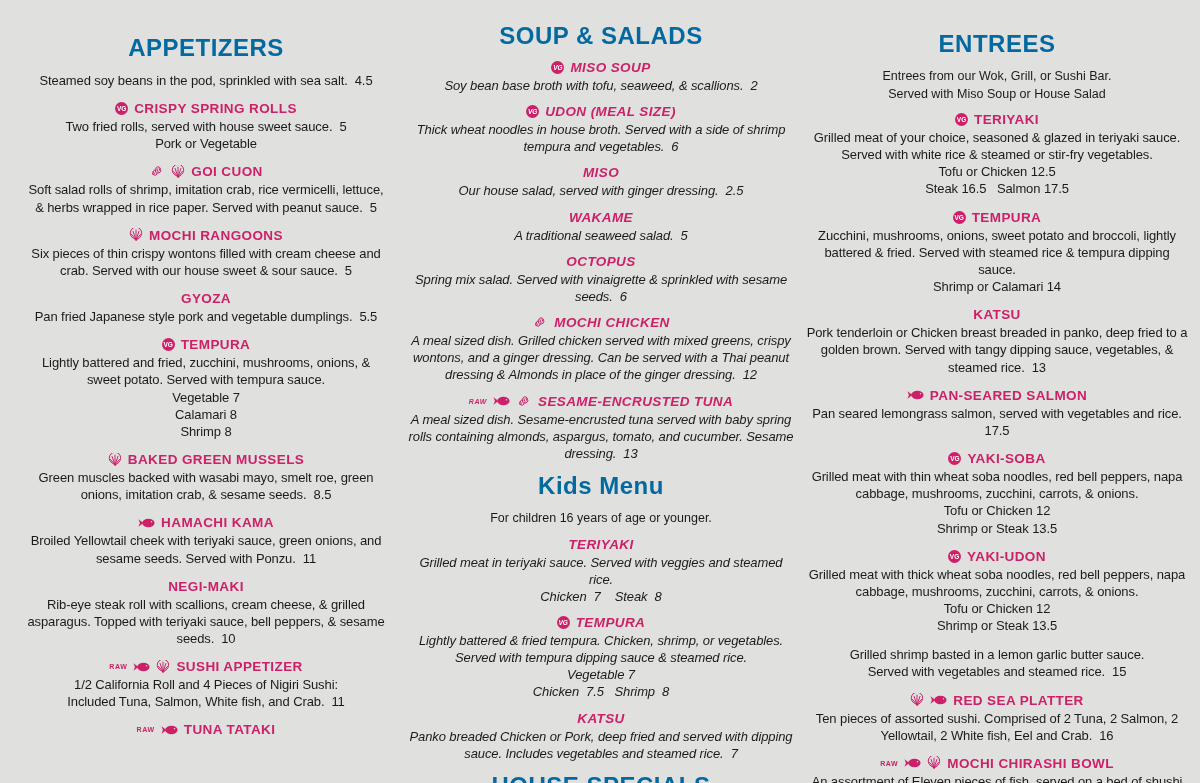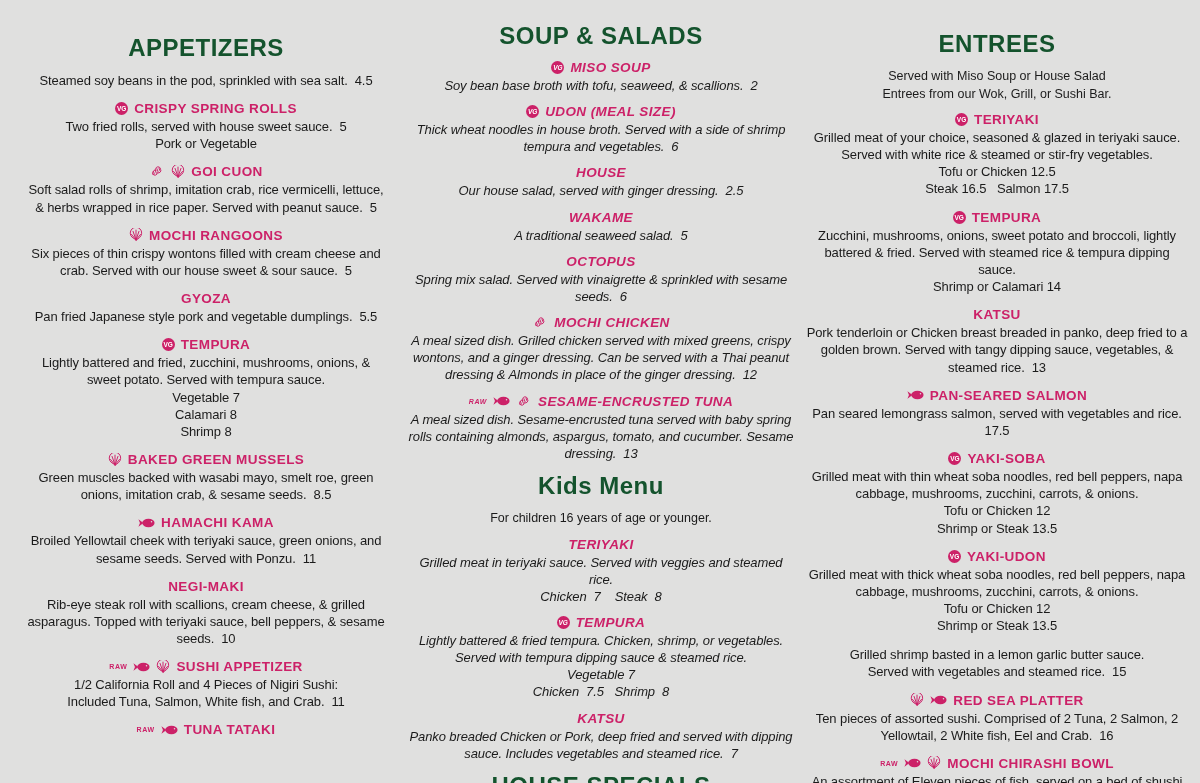--- a/index.html
+++ b/index.html
@@ -22,21 +22,21 @@
     text-align:center;
   }
   .col-0{left:26px;width:360px;padding-top:34px;}
   .col-1{left:406px;width:390px;padding-top:22px;}
   .col-2{left:804px;width:386px;padding-top:30px;}
   .section{margin-bottom:10px;}
   .section-title{
     font-size:24px;
     font-weight:800;
     letter-spacing:.5px;
-    color:#14532d;
+    color:#0369a1;
     margin-bottom:10px;
     text-align:center;
   }
   .intro-line{
     font-size:12.5px;
     line-height:1.32;
     white-space:pre-wrap;
     margin-bottom:1px;
   }
   .intro{margin-bottom:10px;}
@@ -228,21 +228,21 @@
       </div>
       <div class="item">
         <div class="item-header">
           <span class="vg-badge">VG</span>
           <span class="item-name">UDON (MEAL SIZE)</span>
         </div>
         <div class="item-line">Thick wheat noodles in house broth. Served with a side of shrimp tempura and vegetables.  6</div>
       </div>
       <div class="item">
         <div class="item-header">
-          <span class="item-name">HOUSE</span>
+          <span class="item-name">MISO</span>
         </div>
         <div class="item-line">Our house salad, served with ginger dressing.  2.5</div>
       </div>
       <div class="item">
         <div class="item-header">
           <span class="item-name">WAKAME</span>
         </div>
         <div class="item-line">A traditional seaweed salad.  5</div>
       </div>
       <div class="item">
@@ -323,22 +323,22 @@
           <span class="vg-badge">VG</span>
           <span class="item-name">FRIED RICE</span>
         </div>
       </div>
     </div>
   </div>
 <div class="menu-col col-2">
     <div class="section">
       <h2 class="section-title">ENTREES</h2>
       <div class="intro">
+        <div class="intro-line">Entrees from our Wok, Grill, or Sushi Bar.</div>
         <div class="intro-line">Served with Miso Soup or House Salad</div>
-        <div class="intro-line">Entrees from our Wok, Grill, or Sushi Bar.</div>
       </div>
       <div class="item">
         <div class="item-header">
           <span class="vg-badge">VG</span>
           <span class="item-name">TERIYAKI</span>
         </div>
         <div class="item-line">Grilled meat of your choice, seasoned &amp; glazed in teriyaki sauce. Served with white rice &amp; steamed or stir-fry vegetables.</div>
         <div class="item-line">Tofu or Chicken 12.5</div>
         <div class="item-line">Steak 16.5   Salmon 17.5</div>
       </div>

